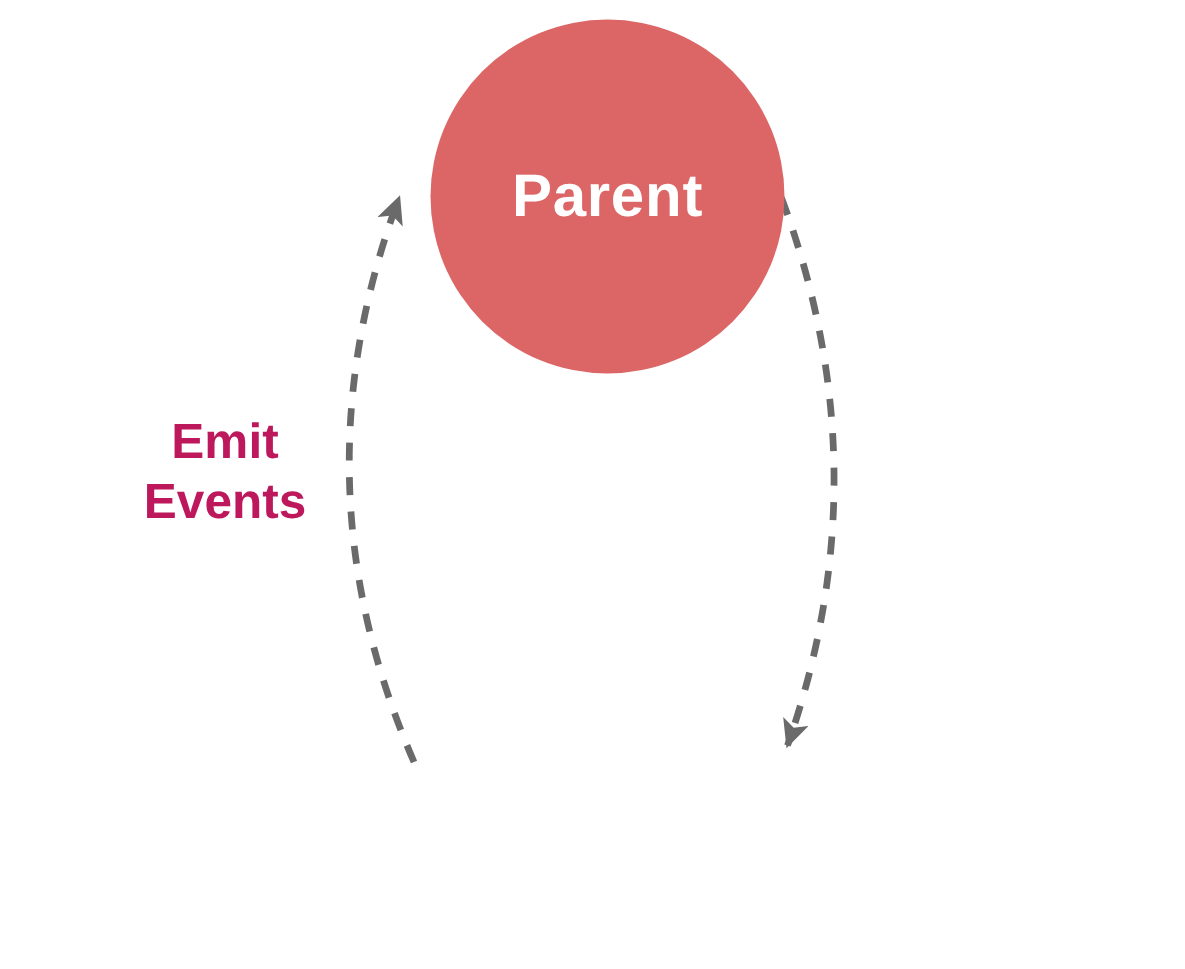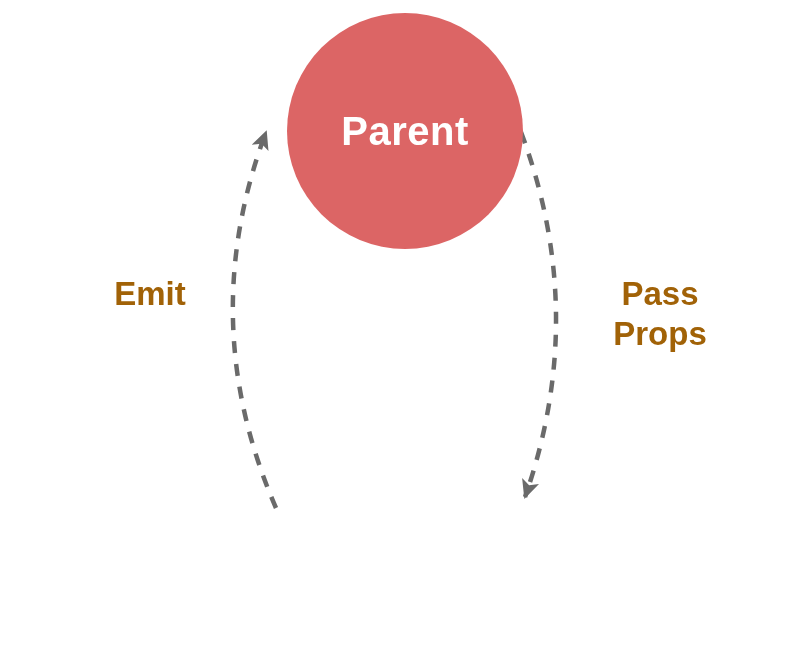--- a/index.html
+++ b/index.html
@@ -51,21 +51,21 @@
     left: 282px;
     top: 386px;
     width: 246px;
     height: 246px;
     background: #8E7CC3;
   }
   .edge-label {
     position: absolute;
     width: 220px;
     text-align: center;
-    color: #a16207;
+    color: #be185d;
     font-size: 33px;
     font-weight: bold;
     line-height: 40px;
   }
   .edge-label.emit {
     left: 40px;
     top: 274px;
   }
   .edge-label.pass {
     left: 550px;
@@ -87,20 +87,17 @@
     <path class="dashed-arc" d="M521,132 Q589,314 525,497" marker-end="url(#arrowhead)"></path>
   </svg>
 
   <div class="node parent">
     <span>Parent</span>
   </div>
 
 
   <div class="edge-label emit">
     <div>Emit</div>
+    <div>Events</div>
   </div>
 
-  <div class="edge-label pass">
-    <div>Pass</div>
-    <div>Props</div>
-  </div>
 
 </div>
 
 </body></html>

